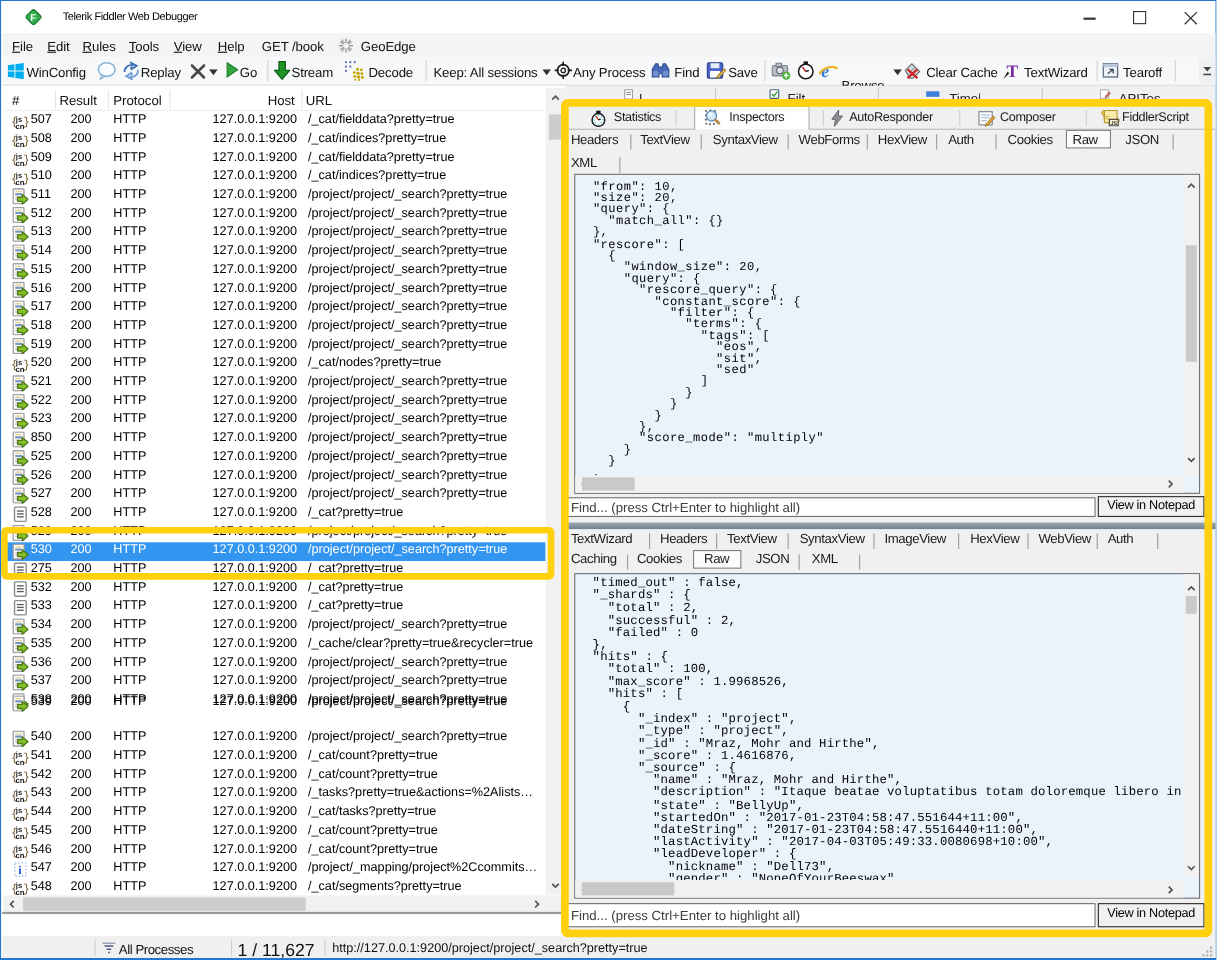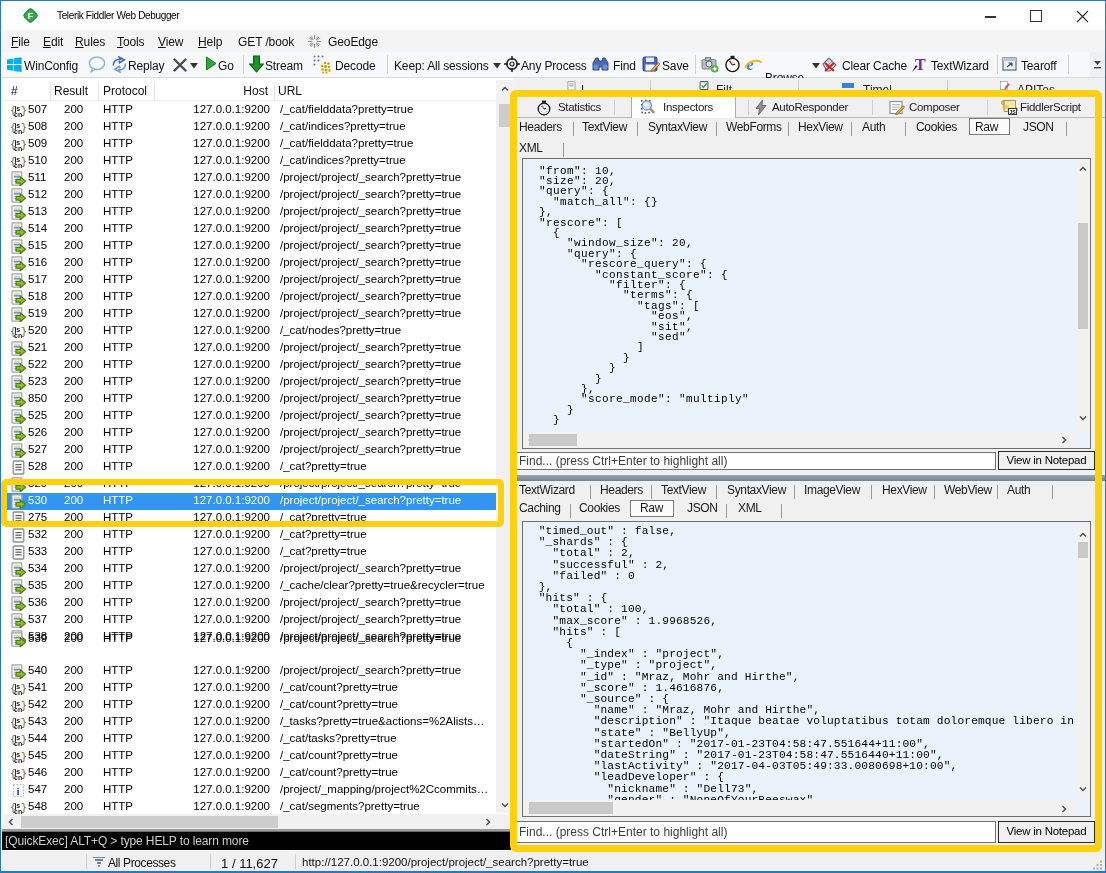--- a/index.html
+++ b/index.html
@@ -659,30 +659,29 @@
 <div class="a" style="left:2px;top:813px;width:493px;height:16px;background:#f1f1f1"></div>
 <svg class="a" style="left:5px;top:816px" width="10" height="10">
       <use href="#ch-l"></use>
     </svg>
 <div class="a" style="left:20px;top:815px;width:257px;height:12px;background:#cdcdcd"></div>
 <svg class="a" style="left:482px;top:816px" width="10" height="10">
       <use href="#ch-r"></use>
     </svg>
 <div class="a" style="left:495px;top:813px;width:18px;height:16px;background:#f1f1f1"></div>
 <div class="a" style="left:1px;top:828px;width:509px;height:2px;background:#9a9a9a"></div>
-<div class="a" style="left:1px;top:830px;width:509px;height:19px;background:#000;border-top:1px solid #6e6e6e;color:#cfcfcf;font-size:12px;letter-spacing:-0.12px;line-height:18px;padding-left:3px;white-space:nowrap">[QuickExec] ALT+Q &gt; type HELP to learn more</div>
 <div class="a" style="left:1px;top:850px;width:1104px;height:21px;background:#f0f0f0"></div>
 <div class="sep" style="left:85px;top:853px;height:15px;background:#cfcfcf"></div>
 <div class="sep" style="left:209px;top:853px;height:15px;background:#cfcfcf"></div>
 <div class="sep" style="left:294px;top:853px;height:15px;background:#cfcfcf"></div>
 <svg class="a" style="left:92px;top:856px" width="12" height="10" viewBox="0 0 12 10">
  <path d="M0 0h12M2 3h8M4 6h4M5.2 9h1.6" stroke="#4a5a8a" stroke-width="1.4"></path>
 </svg>
 <div class="a" style="left:107px;top:855px;font-size:12px;letter-spacing:-0.4px;color:#111;white-space:nowrap">All Processes</div>
-<div class="a" style="left:215px;top:855px;width:67px;text-align:center;font-size:13px;color:#111;white-space:nowrap">1 / 11,627</div>
+<div class="a" style="left:215px;top:855px;width:67px;text-align:center;font-size:16px;color:#111;white-space:nowrap">1 / 11,627</div>
 <div class="a" style="left:301px;top:855px;font-size:11.5px;color:#111;white-space:nowrap">http://127.0.0.1:9200/project/project/_search?pretty=true</div>
 <svg class="a" style="left:1092px;top:859px" width="10" height="10" viewBox="0 0 10 10" fill="#b0b0b0">
  <rect x="7" y="0.5" width="2" height="2"></rect>
       <rect x="7" y="4" width="2" height="2"></rect>
       <rect x="3.5" y="4" width="2" height="2"></rect>
       <rect x="7" y="7.5" width="2" height="2"></rect>
       <rect x="3.5" y="7.5" width="2" height="2"></rect>
       <rect x="0" y="7.5" width="2" height="2"></rect>
 </svg>
 

